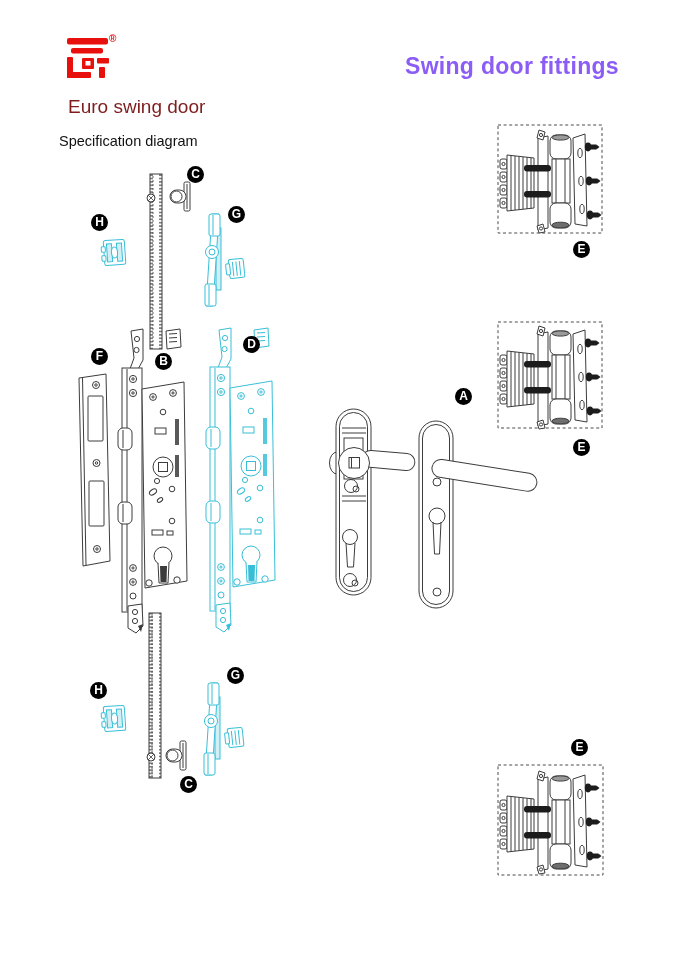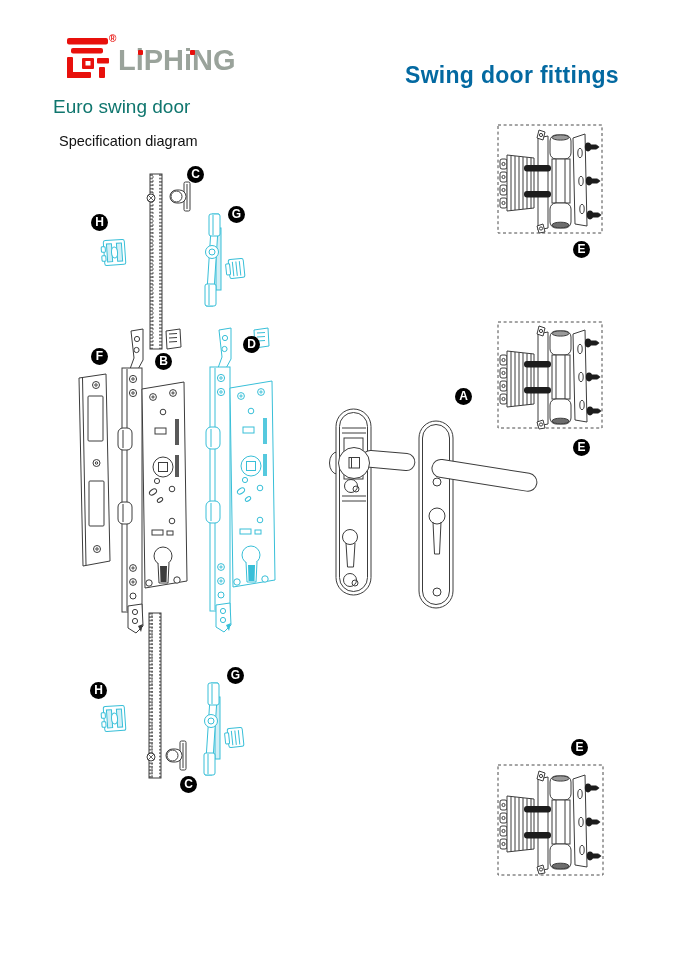--- a/index.html
+++ b/index.html
@@ -11,24 +11,24 @@
   .logo-mark{position:absolute;left:63px;top:36px;width:50px;height:44px;}
   .reg-mark{position:absolute;left:109px;top:33px;font-size:10px;color:#e8100c;font-weight:bold;}
   .brand{
     position:absolute;left:118px;top:44px;font-size:29px;font-weight:bold;
     color:#9aa39b;letter-spacing:0px;white-space:nowrap;
   }
   .i-dot{position:absolute;width:5px;height:5px;background:#e8100c;border-radius:1px;top:6px;}
   .i-dot.d1{left:20px;}
   .i-dot.d2{left:72px;}
   .page-title{
-    position:absolute;left:405px;top:62px;font-size:23px;font-weight:bold;color:#0369a1;
+    position:absolute;left:405px;top:53px;font-size:23px;font-weight:bold;color:#8b5cf6;
     letter-spacing:0.3px;white-space:nowrap;
   }
-  .product-heading{position:absolute;left:53px;top:96px;font-size:19px;color:#0f766e;white-space:nowrap;}
+  .product-heading{position:absolute;left:68px;top:96px;font-size:19px;color:#7f1d1d;white-space:nowrap;}
   .section-heading{position:absolute;left:59px;top:133px;font-size:14.5px;color:#111;white-space:nowrap;}
   
   .art{position:absolute;left:0;top:0;}
   .dash{fill:none;stroke:#4a4a4a;stroke-width:1;stroke-dasharray:3 2.6;}
   .dark{color:#3c3c3c;}
   .cyan{color:#38bfd8;}
   
   .plabel{
     position:absolute;width:17px;height:17px;border-radius:50%;background:#000;
     color:#fff;font-size:12px;font-weight:bold;line-height:17px;text-align:center;
@@ -46,25 +46,20 @@
       <rect x="8" y="12" width="32" height="5.5" rx="2"></rect>
       <rect x="4" y="21" width="6" height="21" rx="1"></rect>
       <rect x="4" y="36" width="24" height="6" rx="1"></rect>
       <rect x="19" y="22" width="12" height="11" rx="1"></rect>
       <rect x="22.5" y="25" width="5" height="4.5" fill="#fff"></rect>
       <rect x="34" y="22" width="12" height="5.5" rx="1"></rect>
       <rect x="36" y="31" width="6" height="11" rx="1"></rect>
     </g>
   </svg>
   <span class="reg-mark">®</span>
-  <div class="brand">
-    <span>LiPHiNG</span>
-    <span class="i-dot d1"></span>
-    <span class="i-dot d2"></span>
-  </div>
   <div class="page-title">Swing door fittings</div>
   <div class="product-heading">Euro swing door</div>
   <div class="section-heading">Specification diagram</div>
 
   <svg class="art" width="687" height="956" viewBox="0 0 687 956">
     <defs>
       <pattern id="teeth" width="11" height="3.4" patternUnits="userSpaceOnUse">
         <line x1="5" y1="1.7" x2="10" y2="1.7" stroke="#3c3c3c" stroke-width="1.1"></line>
       </pattern>
 

